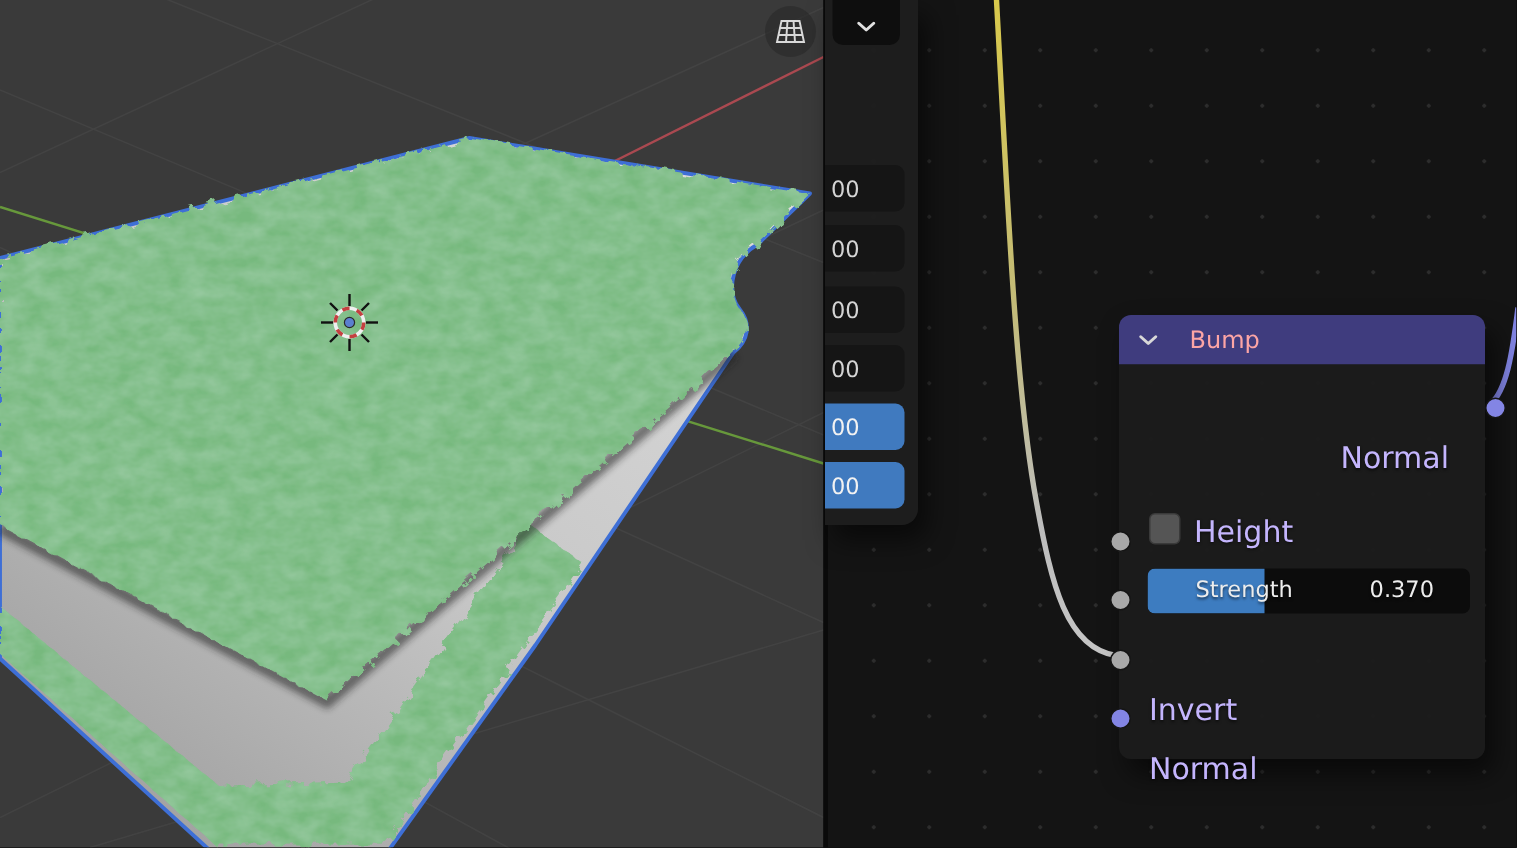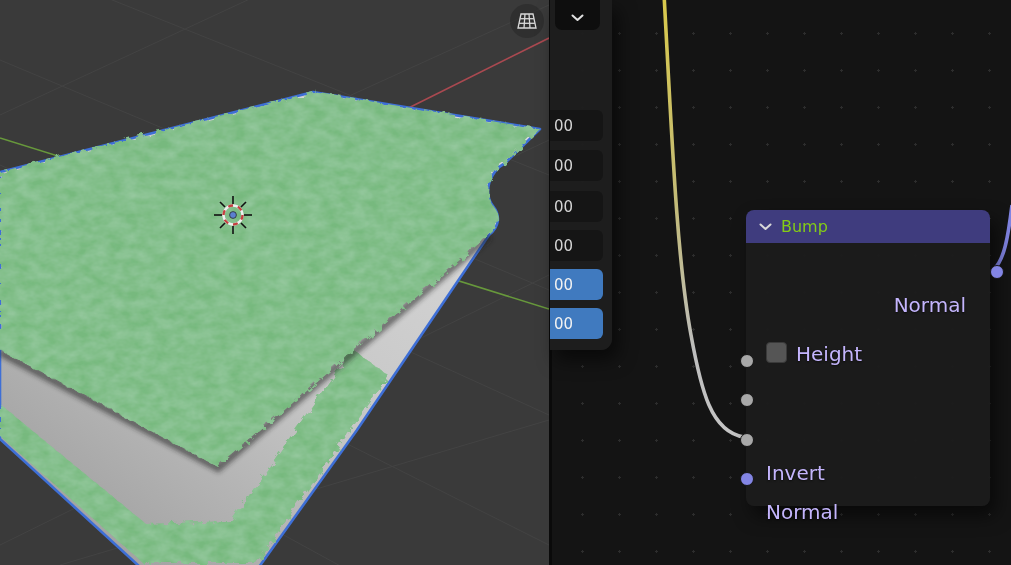--- a/index.html
+++ b/index.html
@@ -35,22 +35,22 @@
     position:absolute;left:-32px;width:85px;height:31px;border-radius:6px;
     background:#151515;color:#d4d4d4;font-size:15px;
     display:flex;align-items:center;padding-left:36px;box-sizing:border-box;
     cursor:ew-resize;
   }
   .pfield.slider{background:#407abf;color:#f2f2f2;}
   
   #bump-node{left:194px;top:210px;width:244px;height:296px;border-radius:8px;}
   #bump-header{
     position:absolute;left:0;top:0;right:0;height:33px;background:#3f3c7e;
-    border-radius:8px 8px 0 0;display:flex;align-items:center;gap:9px;
-    padding-left:13px;box-sizing:border-box;color:#84cc16;font-size:16px;cursor:pointer;
+    border-radius:8px 8px 0 0;display:flex;align-items:center;gap:21px;
+    padding-left:13px;box-sizing:border-box;color:#fca5a5;font-size:16px;cursor:pointer;
   }
   #bump-body{
     position:absolute;left:0;top:33px;right:0;bottom:0;
     background:rgba(28,28,28,.94);border-radius:0 0 8px 8px;
   }
   .nrow-label{position:absolute;color:#c4b5fd;font-size:20px;
     text-shadow:0 1px 2px rgba(0,0,0,.6);}
   .socket{
     position:absolute;width:14px;height:14px;border-radius:50%;
     background:#a8a8a8;border:1.5px solid #151515;box-sizing:border-box;z-index:3;cursor:crosshair;
@@ -200,20 +200,25 @@
         </svg>
         <span>Bump</span>
       </div>
       <div id="bump-body">
 
         <span class="nrow-label" style="top:50px;right:24px">Normal</span>
 
         <span class="checkbox"></span>
         <span class="nrow-label" style="top:99px;left:50px">Height</span>
 
+        <div class="field" style="top:136px">
+          <div class="fill" style="width:78px"></div>
+          <span class="flabel">Strength</span>
+          <span class="fvalue">0.370</span>
+        </div>
 
 
         <span class="nrow-label" style="top:218px;left:20px">Invert</span>
 
         <span class="nrow-label" style="top:257px;left:20px">Normal</span>
       </div>
 
       <span class="socket vector" style="left:244px;top:55px"></span>
       <span class="socket" style="left:-6px;top:144px"></span>
       <span class="socket" style="left:-6px;top:183px"></span>

